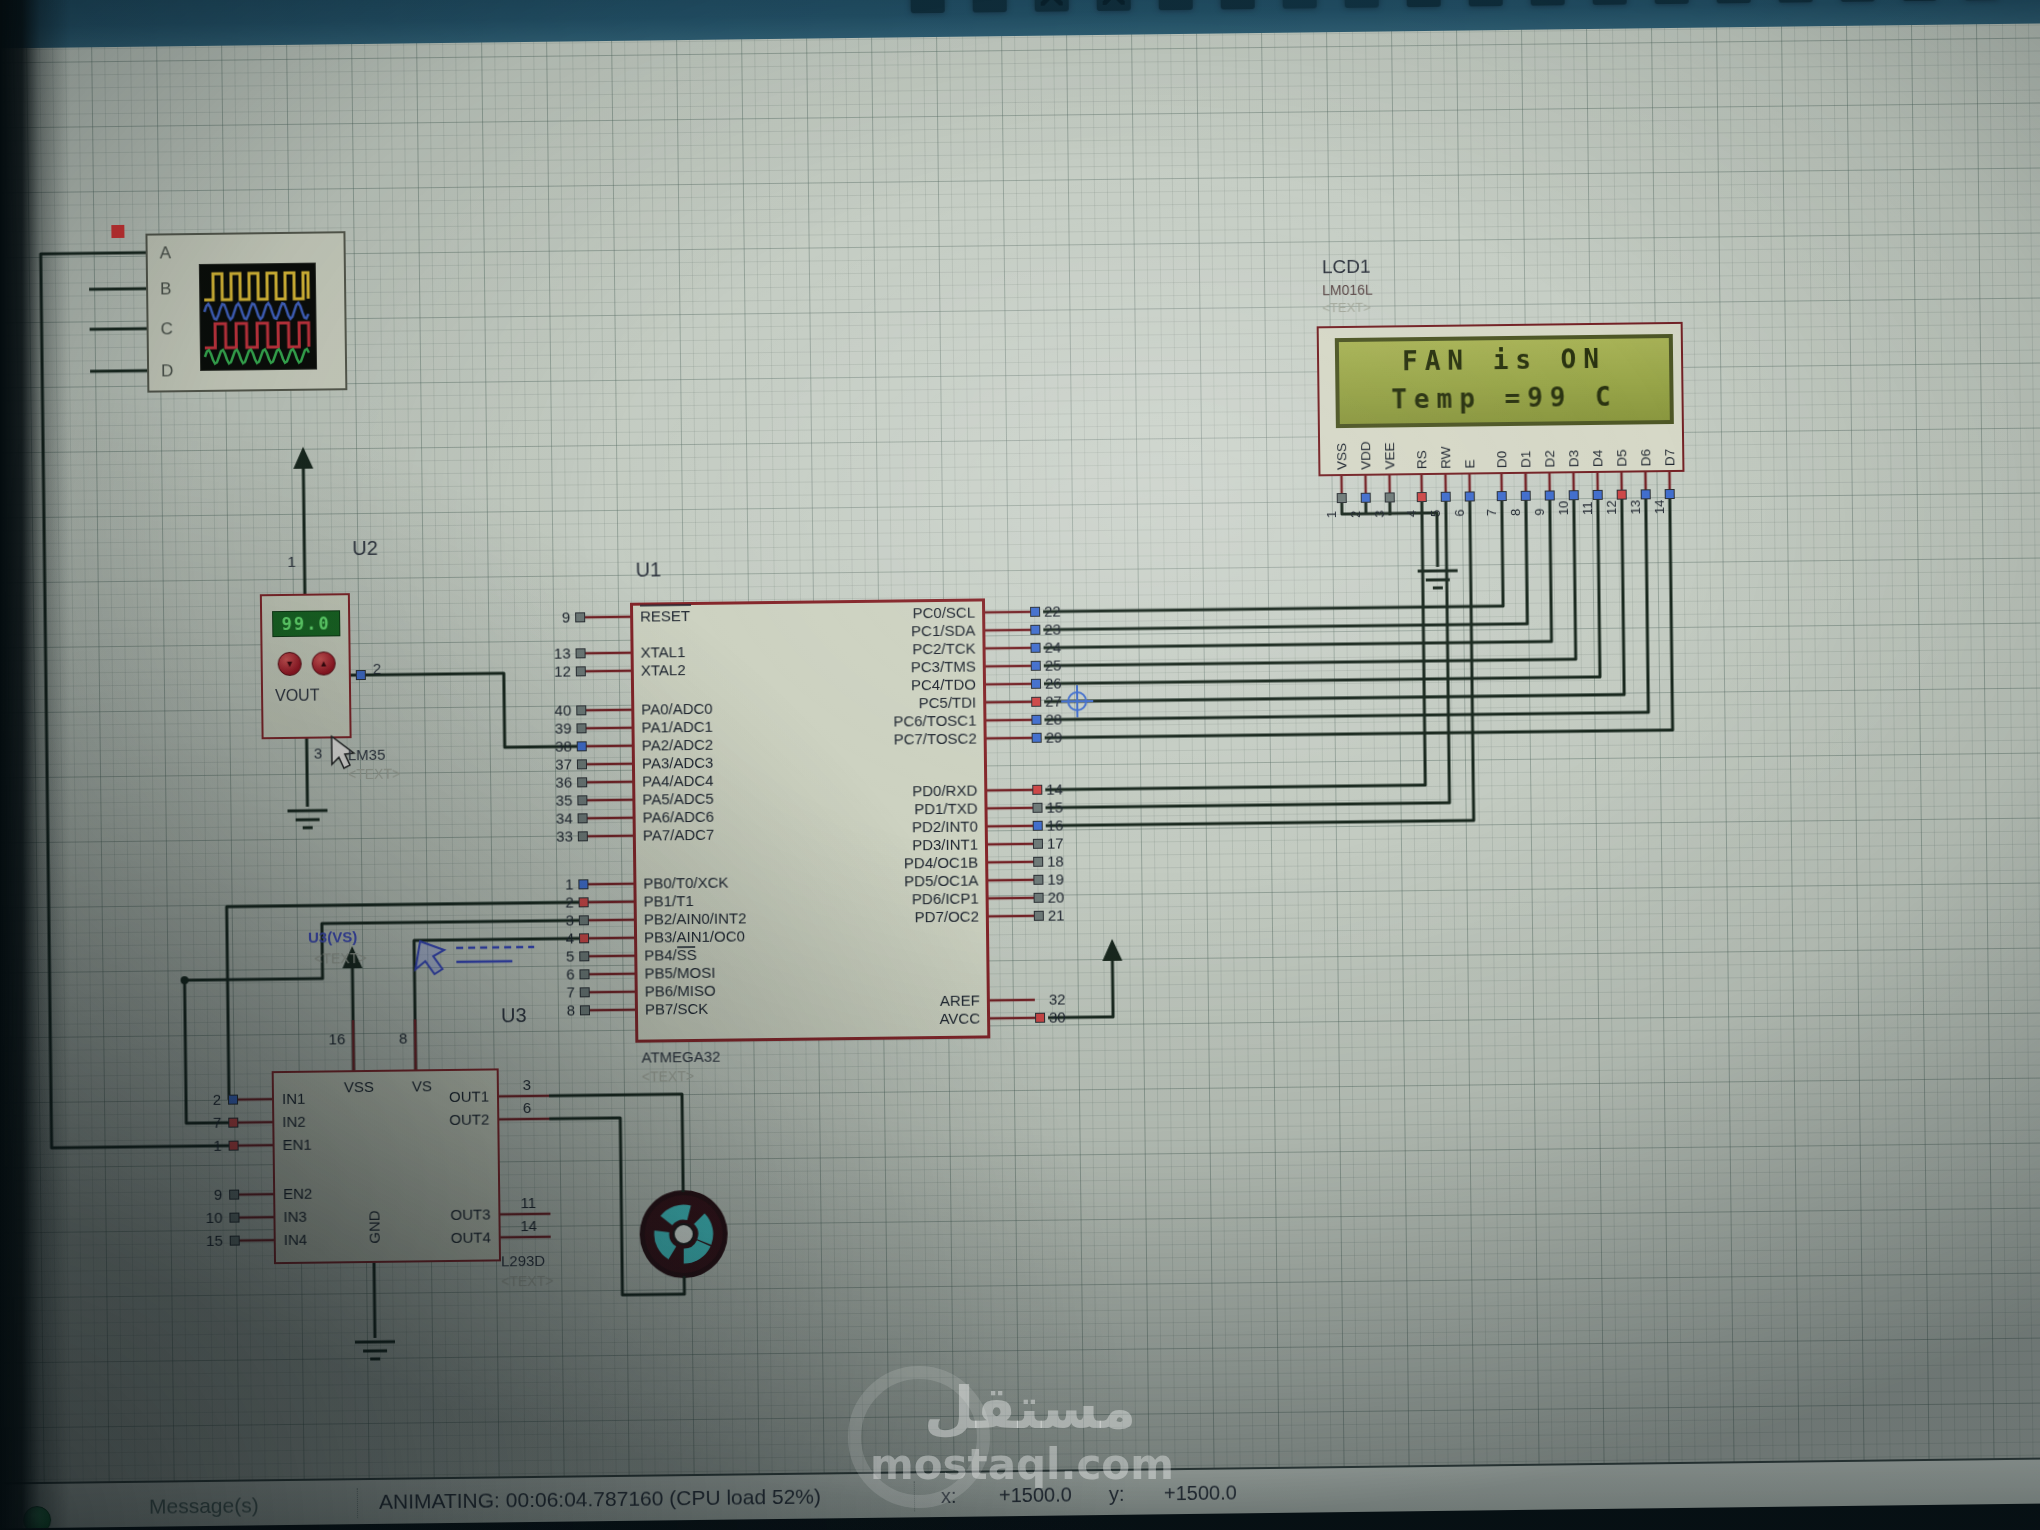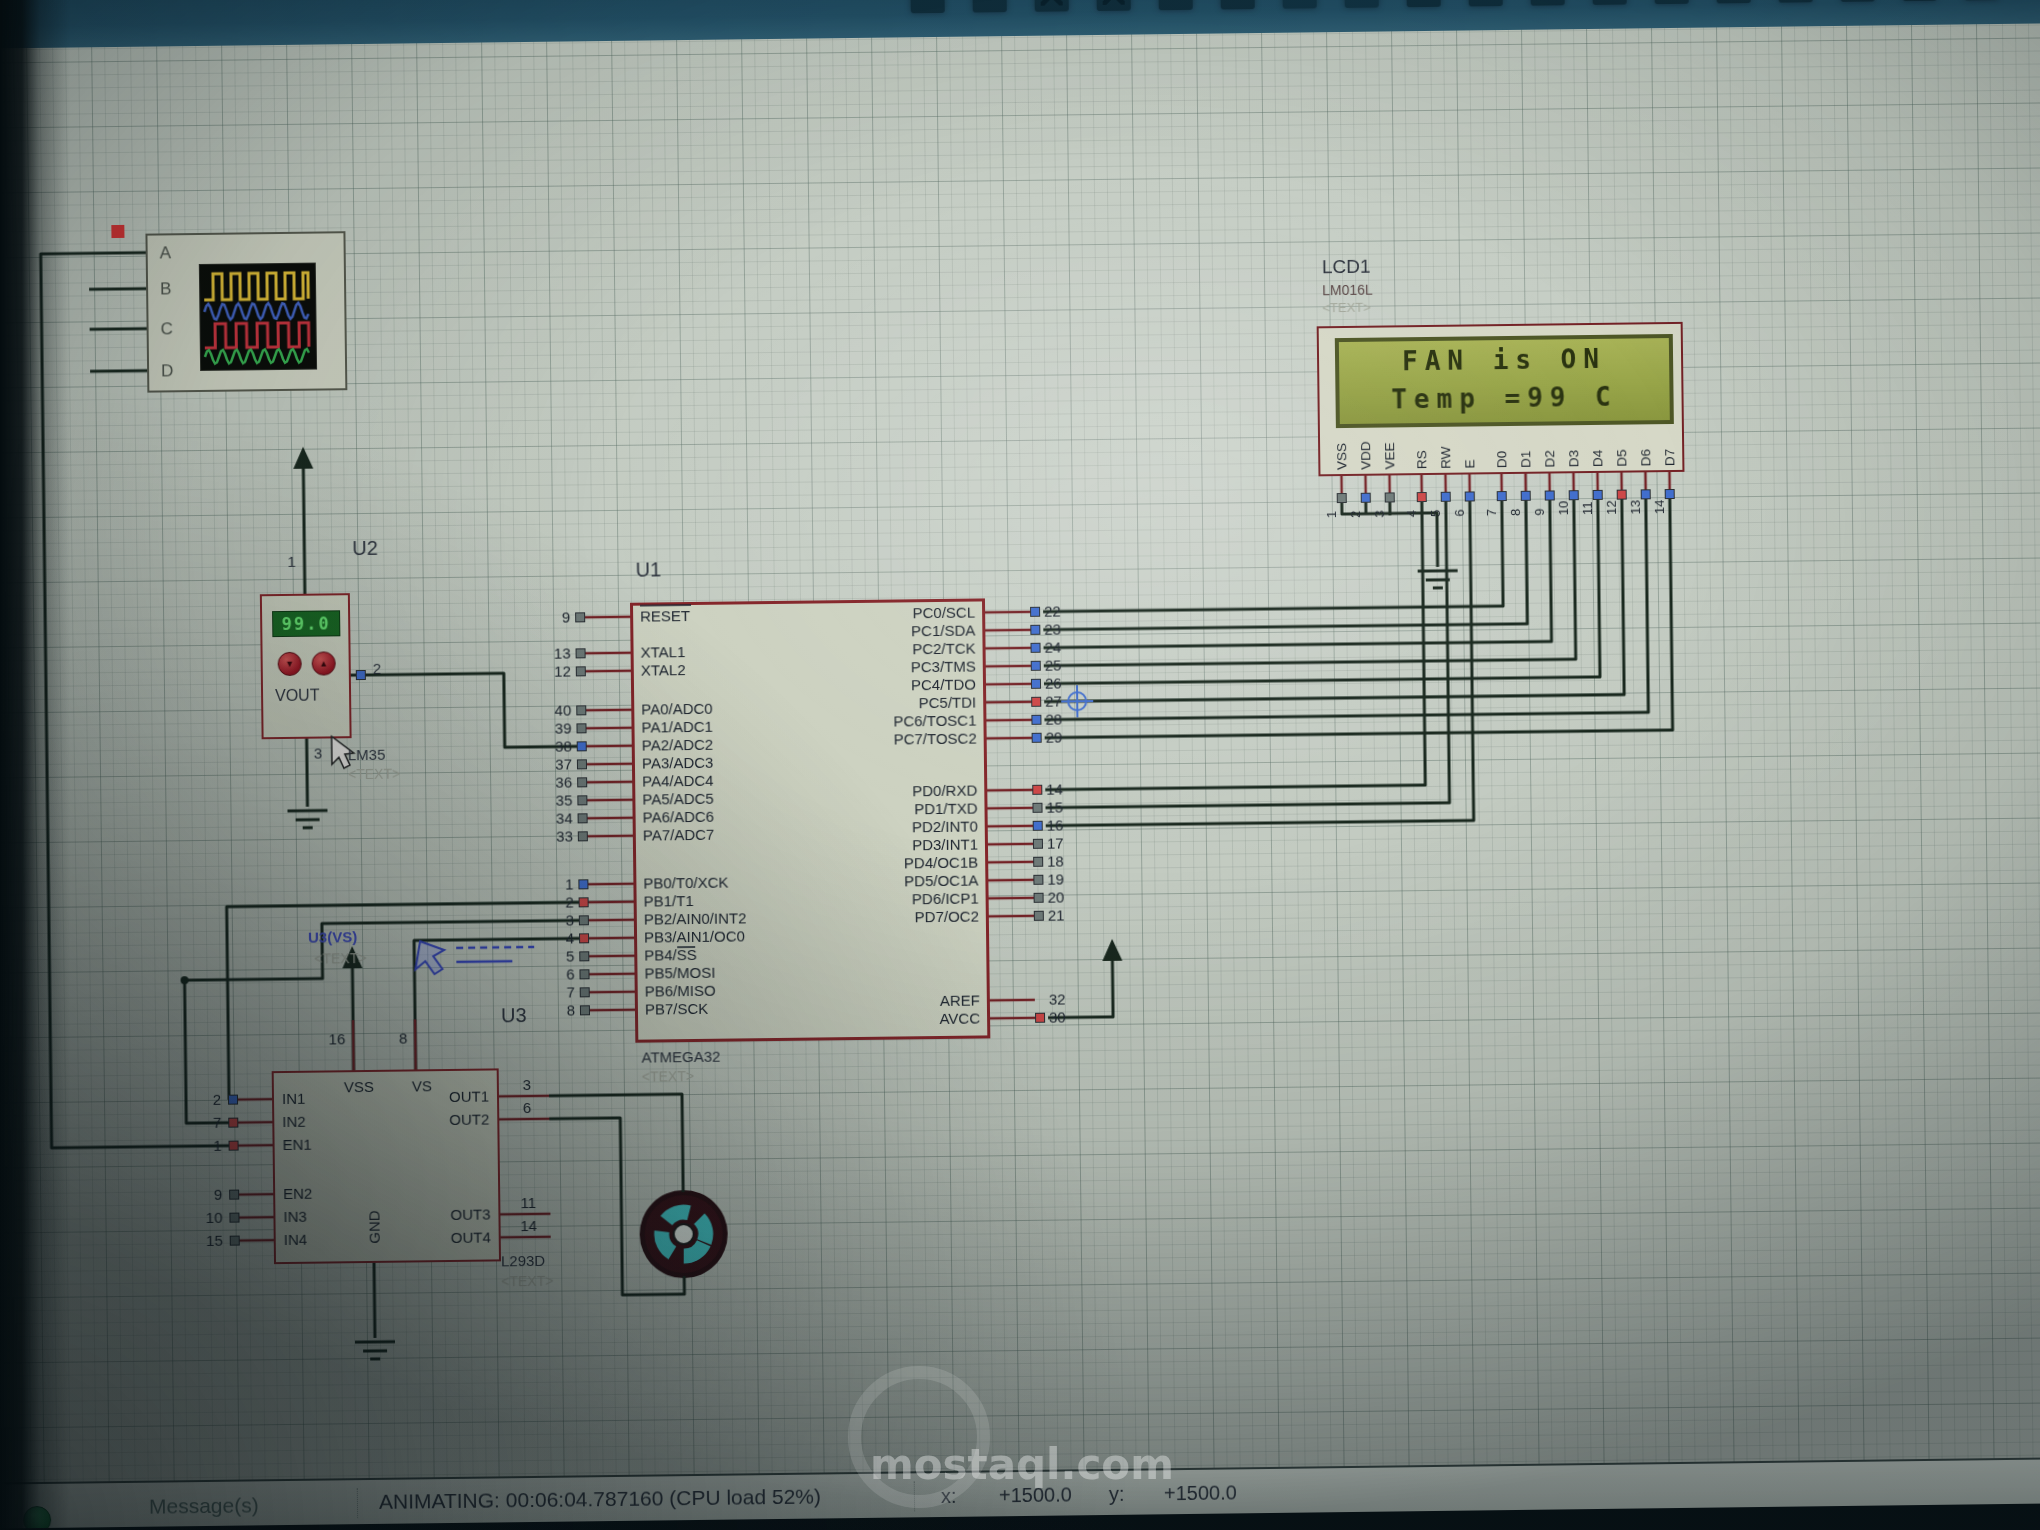--- a/index.html
+++ b/index.html
@@ -490,15 +490,16 @@
 
     <div id="black-strip"></div>
   </div>
 
   <div class="overlay" id="vignette"></div>
   <div class="overlay" id="left-bezel"></div>
   <div class="overlay" id="corner-bl"></div>
 
   <div id="watermark">
     <div id="wm-ring"></div>
+    <div id="wm-ar">مستقل</div>
     <div id="wm-en">mostaql.com</div>
   </div>
 </div>
 
 </body></html>

